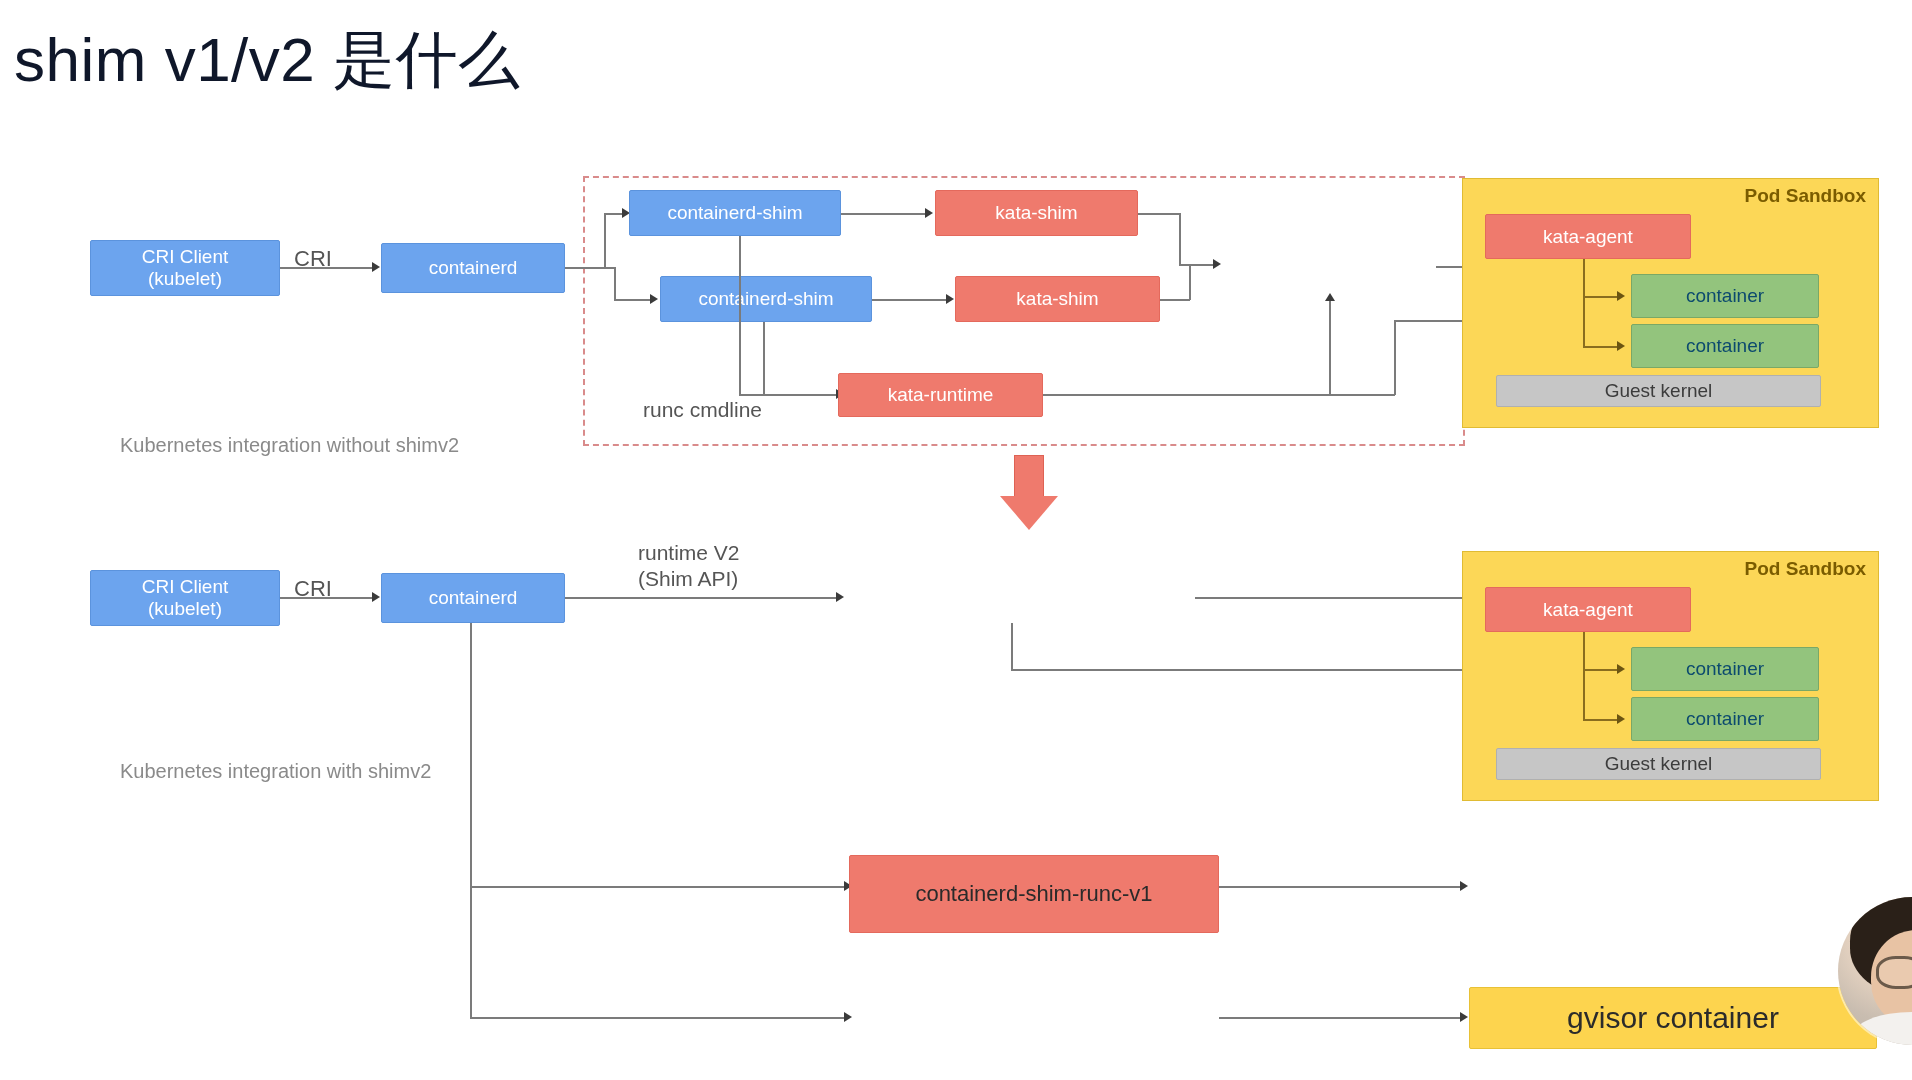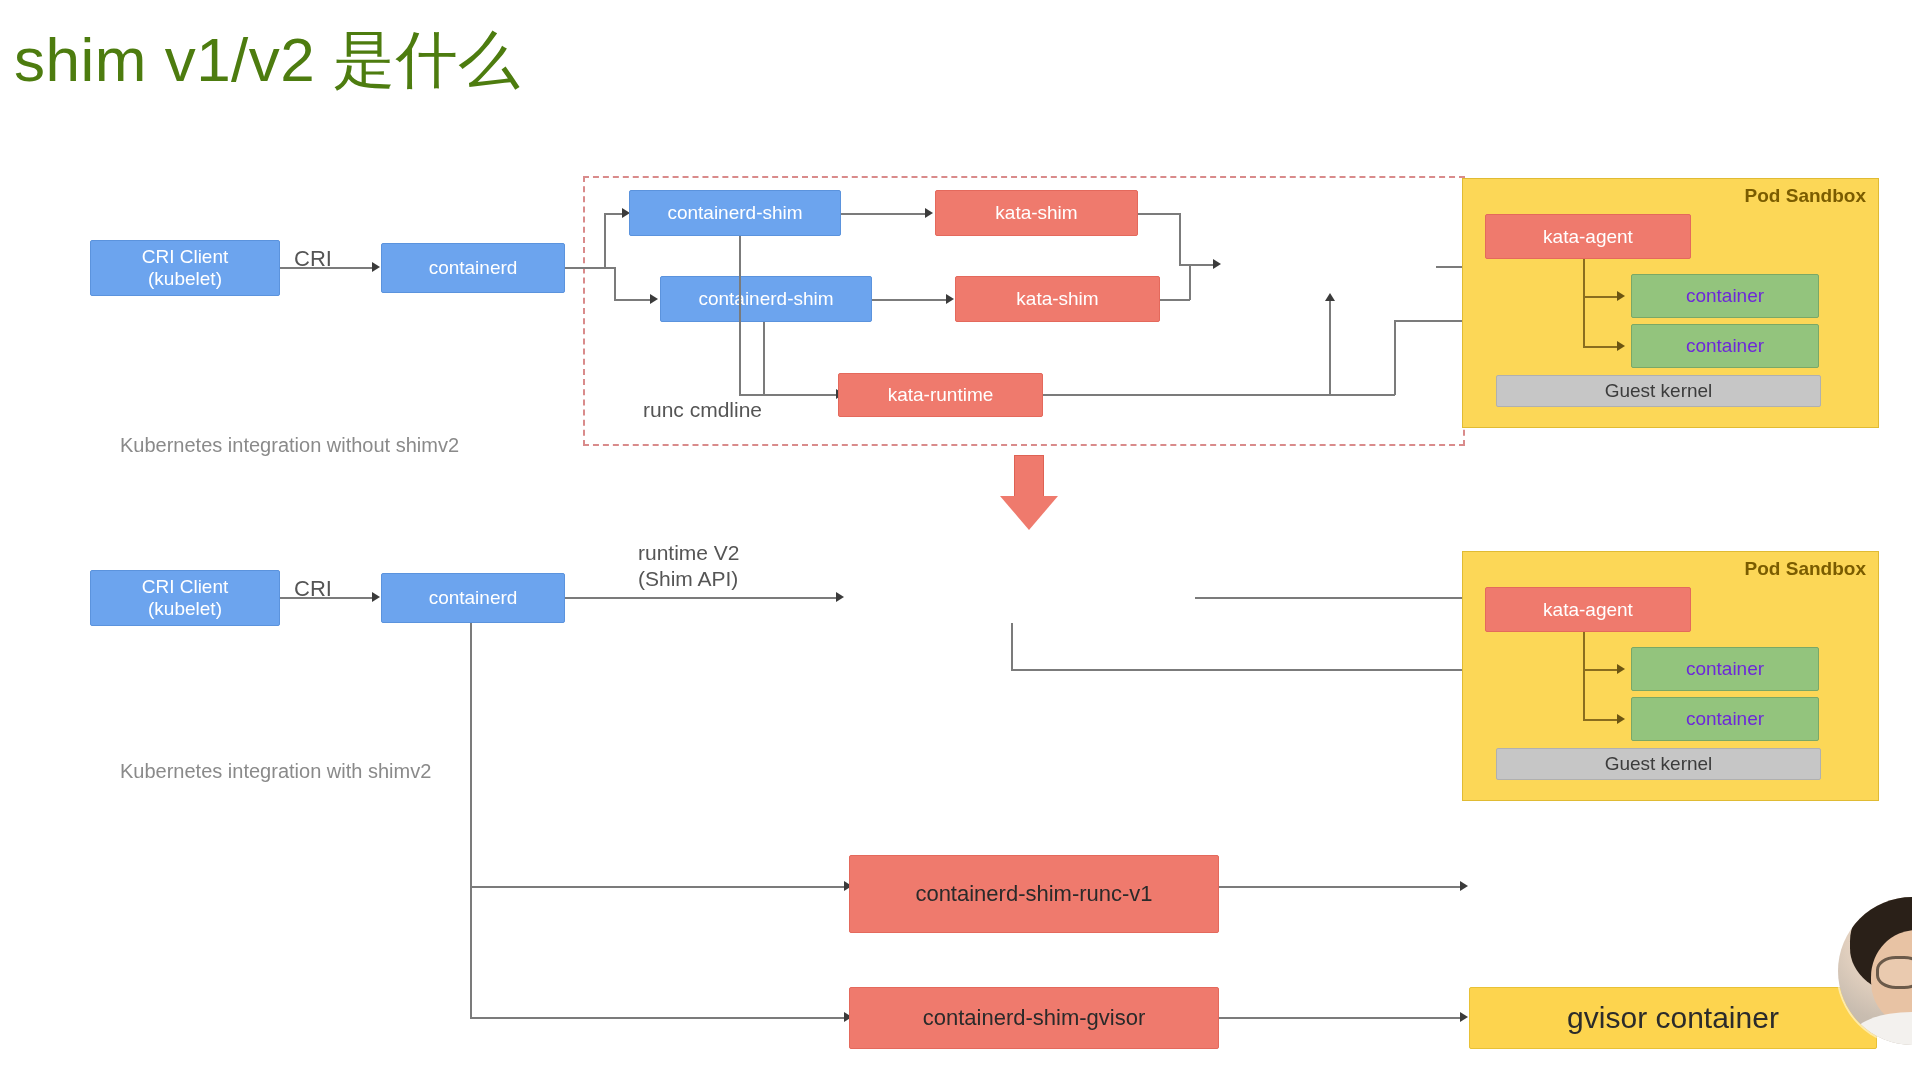--- a/index.html
+++ b/index.html
@@ -2,30 +2,30 @@
 <html><head>
 <meta charset="utf-8">
 <style>
   html,body{margin:0;padding:0;background:#ffffff;}
   body{width:1912px;height:1080px;position:relative;overflow:hidden;
        font-family:"Liberation Sans","DejaVu Sans",sans-serif;}
 
   .slide{position:absolute;inset:0;background:#fff;}
 
   
-  .title{position:absolute;left:14px;top:18px;font-size:62px;color:#4d7c0f;
+  .title{position:absolute;left:14px;top:18px;font-size:62px;color:#0f172a;
          font-weight:400;letter-spacing:.5px;white-space:nowrap;}
 
   
   .node{position:absolute;box-sizing:border-box;display:flex;align-items:center;
         justify-content:center;text-align:center;line-height:1.15;
         font-size:19px;color:#ffffff;border-radius:2px;}
   .blue{background:#6ca4ee;border:1px solid #5b93dd;color:#fff;}
   .salmon{background:#ef7a6d;border:1px solid #e4695c;color:#fff;}
-  .green{background:#93c47d;border:1px solid #7aa866;color:#6d28d9;}
+  .green{background:#93c47d;border:1px solid #7aa866;color:#0c4a6e;}
   .grey{background:#c6c6c6;border:1px solid #b0b0b0;color:#3c3c3c;}
   .yellowbox{background:#fdd44e;border:1px solid #e8c136;color:#2b2b2b;}
 
   
   .sandbox{position:absolute;background:#fcd757;border:1px solid #e0bb33;}
   .sandbox-title{position:absolute;right:12px;top:6px;font-size:19px;color:#7a5c00;
                  font-weight:600;}
 
   
   .dashed{position:absolute;border:2px dashed #d98b8b;background:transparent;}
@@ -249,23 +249,20 @@
   </div>
 
   <div class="caption" style="left:120px;top:760px;">Kubernetes integration with shimv2</div>
 
   <div class="node salmon" style="left:849px;top:855px;width:370px;height:78px;font-size:22px;color:#2a2a2a;">
     <span>containerd-shim-runc-v1</span>
   </div>
   <div class="ln lnh" style="left:1219px;top:886px;width:245px;"></div>
   <div class="arrow ar-r" style="left:1460px;top:881px;"></div>
 
-  <div class="node salmon" style="left:849px;top:987px;width:370px;height:62px;font-size:22px;color:#2a2a2a;">
-    <span>containerd-shim-gvisor</span>
-  </div>
   <div class="ln lnh" style="left:1219px;top:1017px;width:245px;"></div>
   <div class="arrow ar-r" style="left:1460px;top:1012px;"></div>
   <div class="node yellowbox" style="left:1469px;top:987px;width:408px;height:62px;font-size:30px;">
     <span>gvisor container</span>
   </div>
 
   <div class="webcam" style="left:1838px;top:897px;width:148px;height:148px;">
     <div class="wc-hair"></div>
     <div class="wc-face"></div>
     <div class="wc-glass wc-g1"></div>

